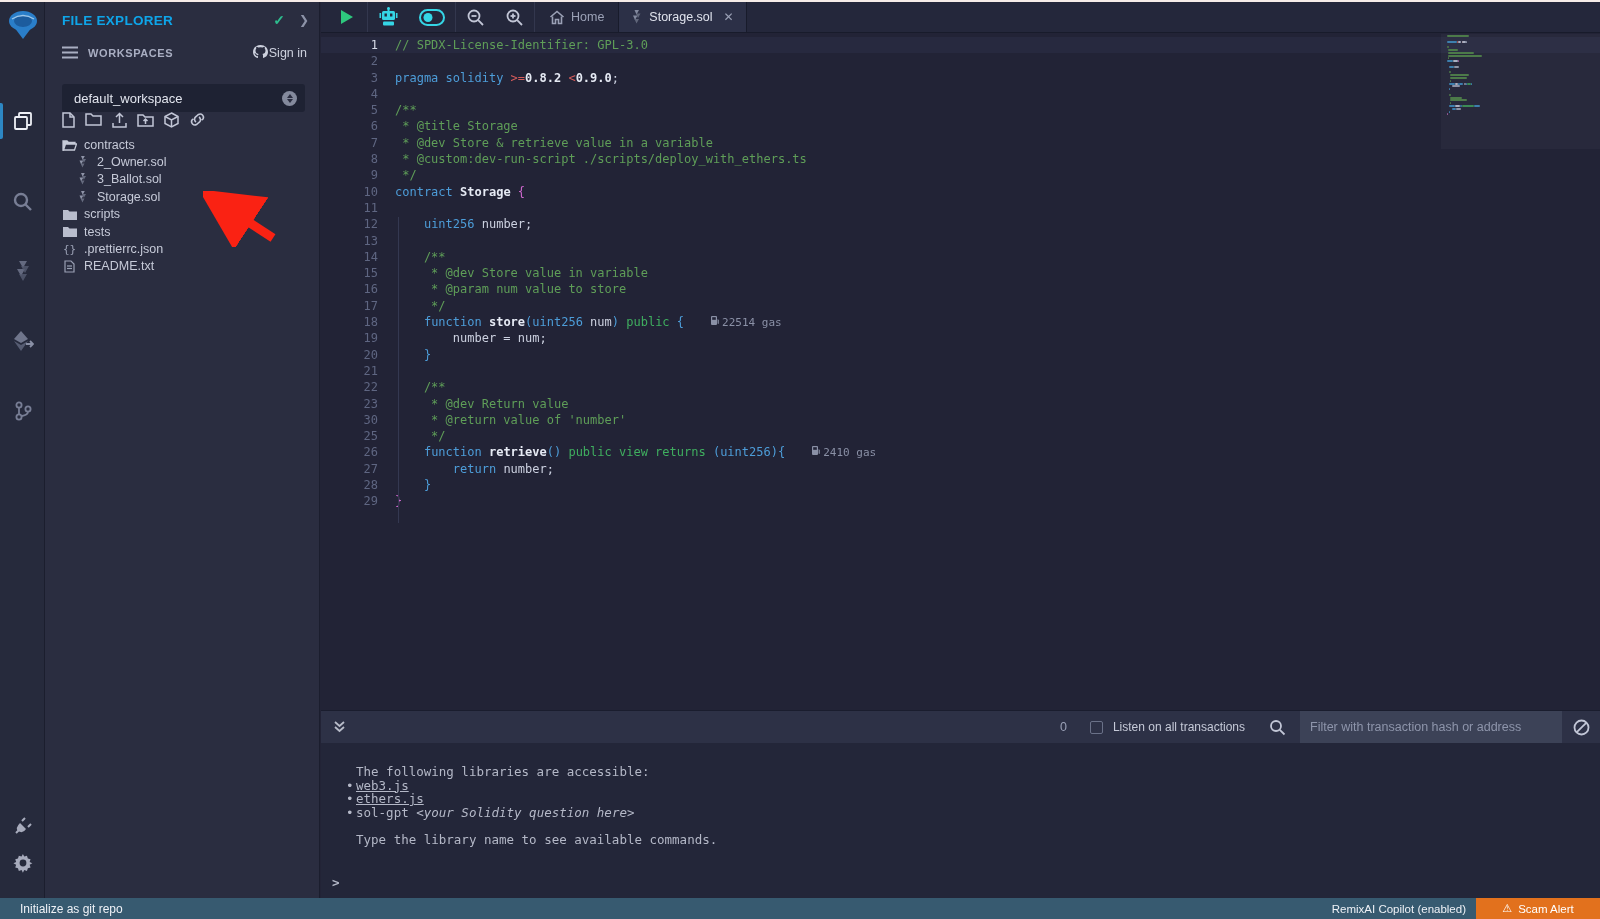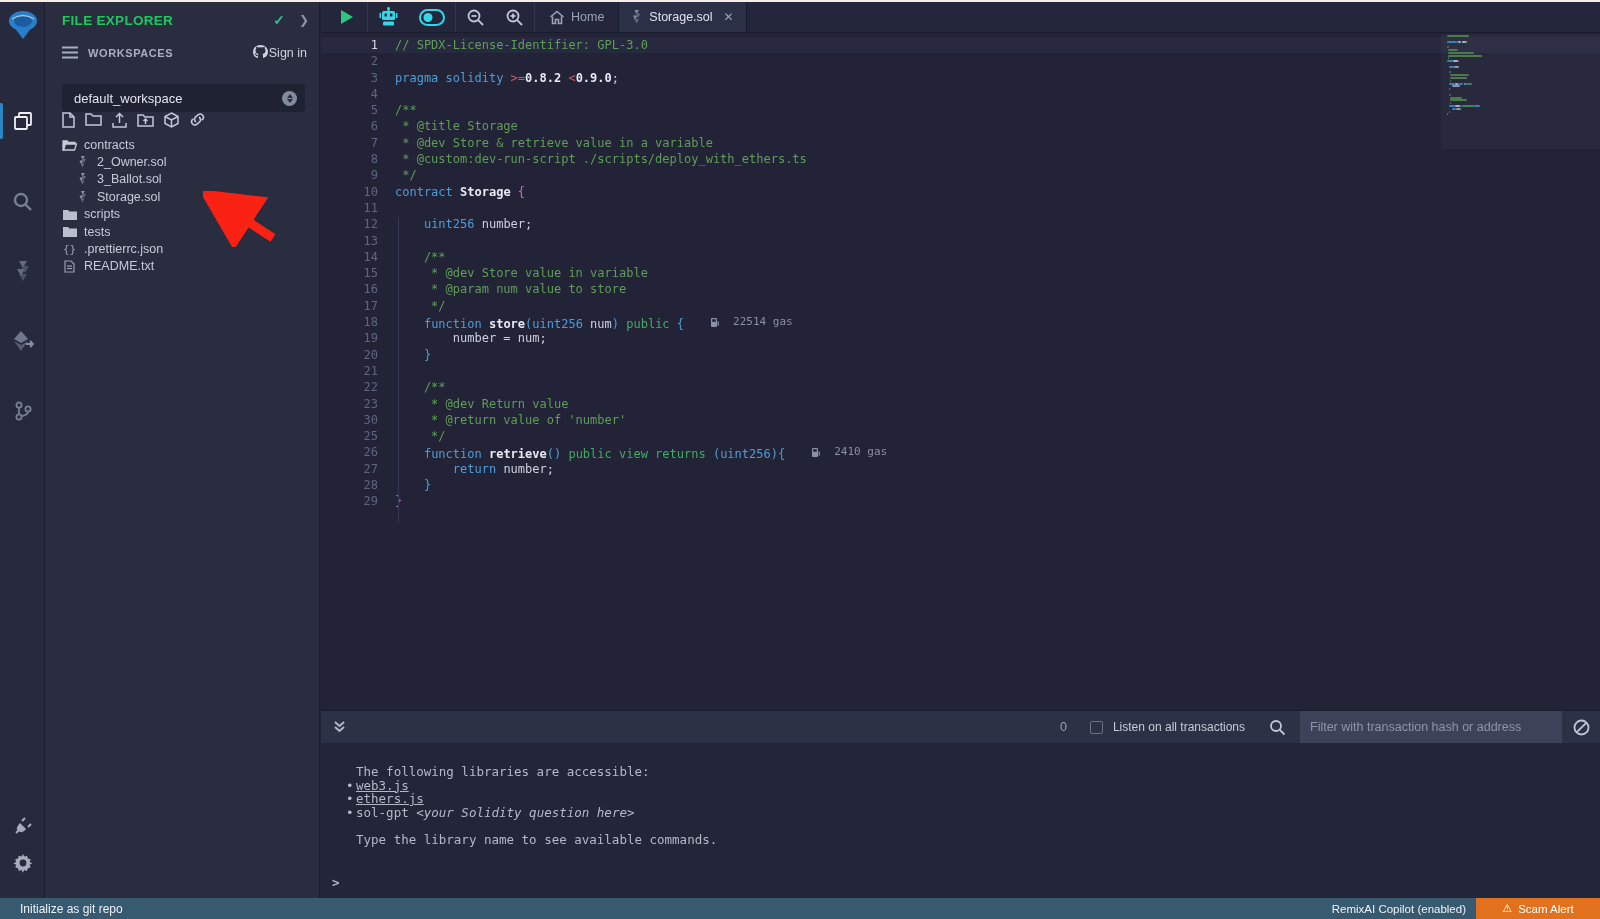--- a/index.html
+++ b/index.html
@@ -10,21 +10,21 @@
   #topline { position:absolute; top:0; left:0; width:1600px; height:2px; background:#f6ece8; z-index:40; }
 
   
   #rail { position:absolute; left:0; top:2px; bottom:21px; width:45px; background:#262a3c; border-right:1px solid #1b1e2e; z-index:10; }
   .rail-ic { position:absolute; left:0; width:45px; height:34px; display:flex; align-items:center; justify-content:center; cursor:pointer; }
   #rail-active-bar { position:absolute; left:0; top:101px; width:3px; height:36px; background:#2d87c3; border-radius:0 2px 2px 0; }
 
   
   #sidepanel { position:absolute; left:45px; top:2px; bottom:21px; width:275px; background:#2a2d40; border-right:1px solid #1b1e2e; z-index:5; }
   #fe-header { position:absolute; top:10px; left:17px; right:10px; display:flex; align-items:center; }
-  #fe-title { font-size:13.5px; font-weight:bold; color:#22c55e; letter-spacing:.3px; }
+  #fe-title { font-size:13.5px; font-weight:bold; color:#0ea5e9; letter-spacing:.3px; }
   #fe-check { margin-left:auto; color:#2dbd8e; font-size:14px; font-weight:bold; }
   #fe-chevron { margin-left:14px; color:#8d93a8; font-size:12px; }
   #ws-row { position:absolute; top:43px; left:17px; right:12px; display:flex; align-items:center; }
   #ws-label { font-size:11px; color:#a9aec2; letter-spacing:.6px; margin-left:10px; font-weight:bold; }
   #signin { margin-left:auto; display:flex; align-items:center; font-size:12.5px; color:#cdd1de; cursor:pointer; }
   #ws-select { position:absolute; top:82px; left:17px; width:243px; height:28px; background:#1e2233; border-radius:3px; display:flex; align-items:center; padding:0 8px 0 12px; cursor:pointer; }
   #ws-name { font-size:13px; color:#e2e5ee; }
   #ws-caret { margin-left:auto; width:15px; height:15px; border-radius:50%; background:#848a9d; display:flex; flex-direction:column; align-items:center; justify-content:center; gap:1px; }
   #ws-caret i { width:0; height:0; border-left:3px solid transparent; border-right:3px solid transparent; }
   #ws-caret i.up   { border-bottom:4px solid #2a2d40; }
@@ -54,21 +54,21 @@
   .gutter { width:57px; text-align:right; color:#5f6682; flex:none; }
   .code-row.active .gutter { color:#d5d9e6; }
   .code-txt { margin-left:17px; }
   .tk-cm  { color:#5f9e58; }
   .tk-kw  { color:#4d9dd9; }
   .tk-grn { color:#3fae5f; }
   .tk-red { color:#d35b5b; }
   .tk-wh  { color:#ccd1e0; }
   .tk-wb  { color:#e6eaf4; font-weight:bold; }
   .tk-mag { color:#cf68cf; }
-  .gas-label { display:inline-flex; align-items:center; gap:13px; margin-left:26px; color:#8a90a6; font-size:11px; }
+  .gas-label { display:inline-flex; align-items:flex-start; gap:2px; margin-left:26px; color:#8a90a6; font-size:11px; }
   #indent-guide { position:absolute; left:77px; top:183px; width:1px; height:306px; background:#343851; }
   #minimap { position:absolute; top:1px; left:1126px; width:88px; height:200px; }
   .mm-row { position:absolute; left:0; height:2px; display:flex; }
   .mm-row span { height:2px; border-radius:1px; }
   #mm-slider { position:absolute; top:0; left:1120px; width:160px; height:115px; background:rgba(200,210,235,0.04); }
 
   
   #term-header { position:absolute; top:708px; left:0; right:0; height:33px; background:#2d3146; border-top:1px solid #1a1d2e; display:flex; align-items:center; }
   #term-collapse { margin-left:12px; cursor:pointer; }
   #term-count { margin-left:auto; color:#9aa0b6; font-size:12.5px; }

